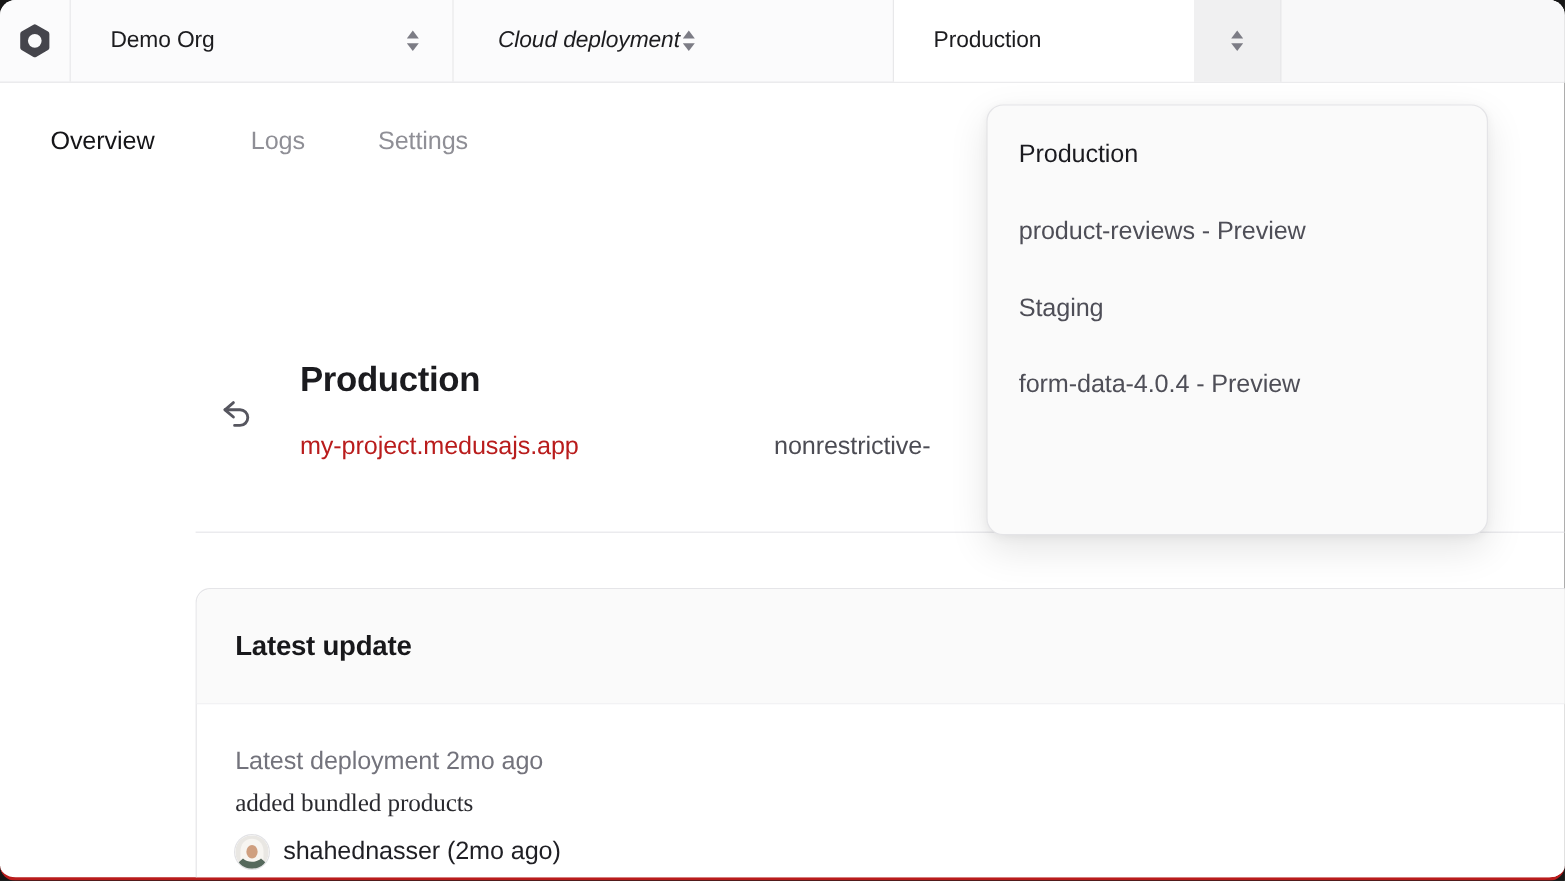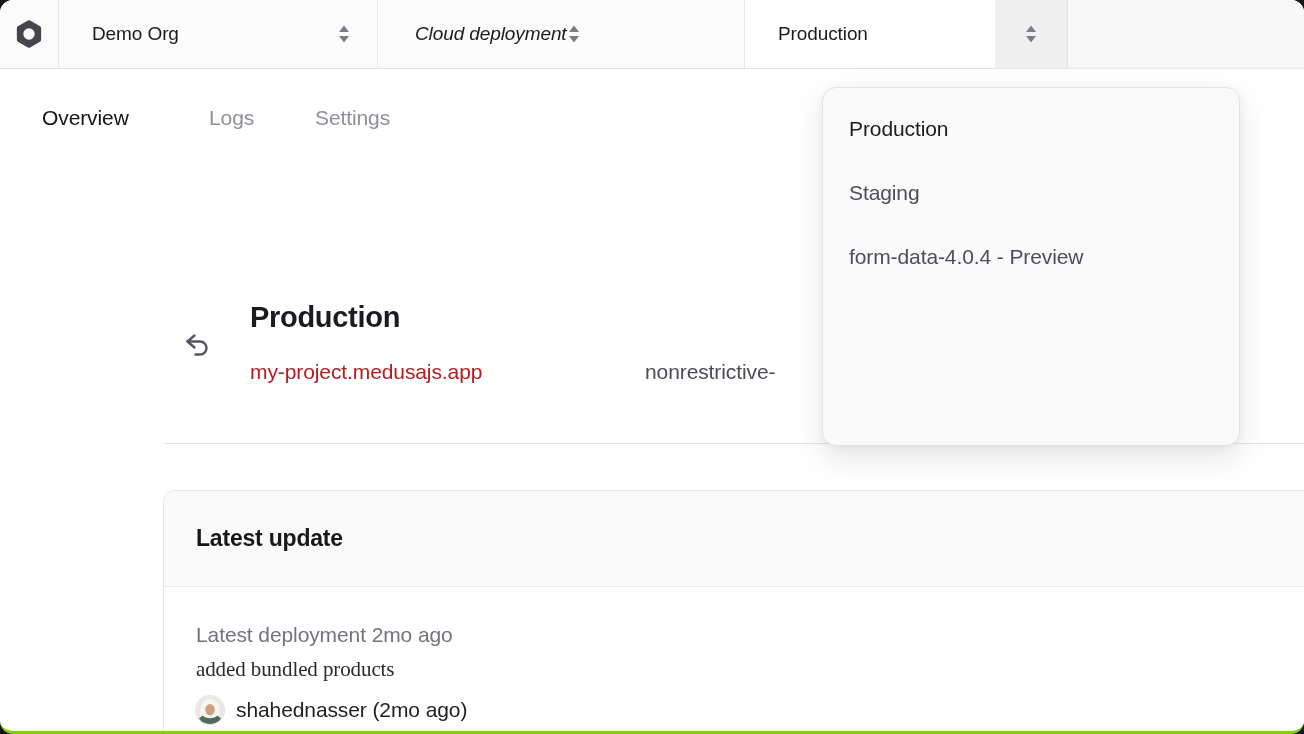--- a/index.html
+++ b/index.html
@@ -1,21 +1,21 @@
 <!DOCTYPE html>
 <html><head>
 <meta charset="utf-8">
 <style>
   html,body{margin:0;padding:0;background:#161616;}
   *{box-sizing:border-box;}
   body{font-family:"Liberation Sans","DejaVu Sans",sans-serif;}
   .window{
     position:relative;width:1304px;height:734px;margin:0 auto;
     background:#ffffff;border-radius:13px;overflow:hidden;
-    border-bottom:3px solid #84cc16;
+    border-bottom:3px solid #b91c1c;
   }
   
   .topbar{
     position:absolute;top:0;left:0;right:0;height:69px;
     display:flex;align-items:stretch;
     background:#fbfbfc;border-bottom:1px solid #e6e6e9;
   }
   .tb-cell{display:flex;align-items:center;height:100%;}
   .tb-logo{width:59px;justify-content:center;border-right:1px solid #e8e8ea;}
   .tb-org{width:319px;padding:0 26px 0 33px;justify-content:space-between;border-right:1px solid #e8e8ea;}
@@ -154,18 +154,19 @@
           </svg>
         </span>
         <span class="author-name">shahednasser (2mo ago)</span>
       </div>
     </div>
   </div>
 
   <div class="dropdown">
     <div class="dd-list">
       <div class="dd-item dd-item-selected">Production</div>
+      <div class="dd-item dd-item-normal">product-reviews - Preview</div>
       <div class="dd-item dd-item-normal">Staging</div>
       <div class="dd-item dd-item-normal">form-data-4.0.4 - Preview</div>
     </div>
   </div>
 
 </div>
 
 </body></html>

